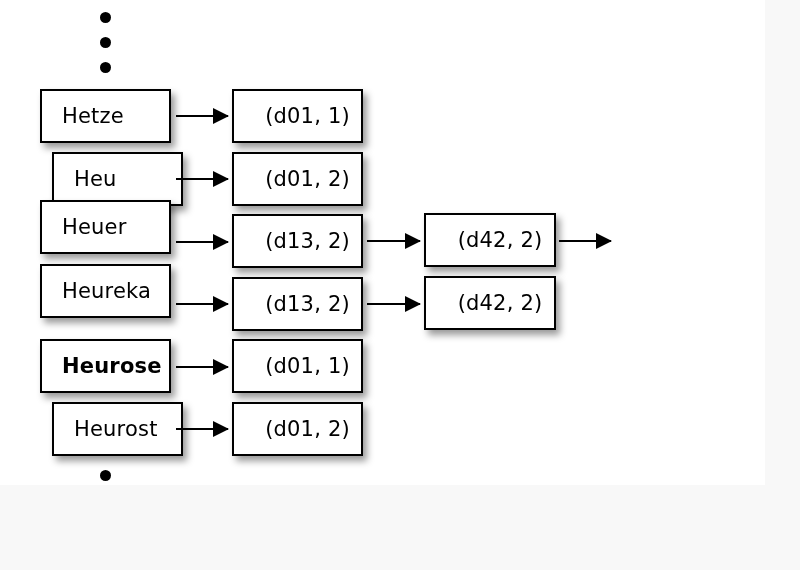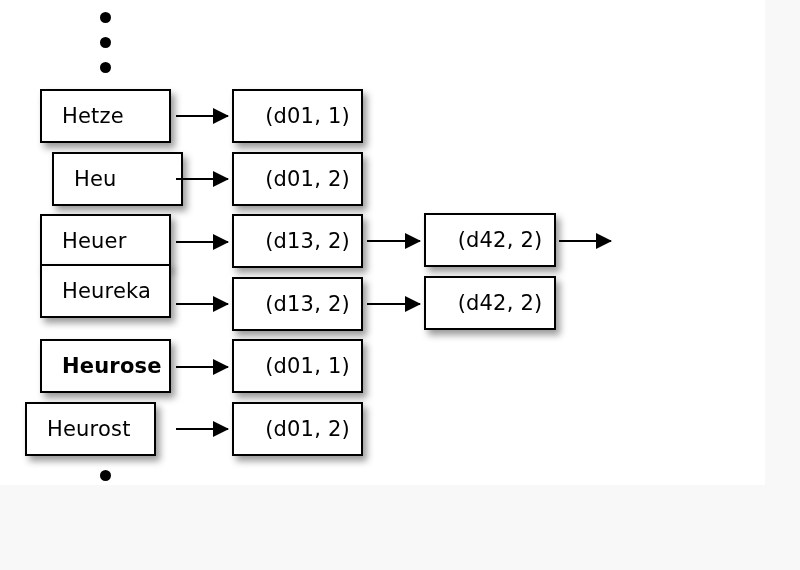--- a/index.html
+++ b/index.html
@@ -90,24 +90,24 @@
 <body>
 
 <div id="canvas">
 
   <div class="dot" style="left:100px; top:12px;"></div>
   <div class="dot" style="left:100px; top:37px;"></div>
   <div class="dot" style="left:100px; top:62px;"></div>
 
   <div class="node term" style="left:40px;  top:89px;  width:131px; height:54px;">Hetze</div>
   <div class="node term" style="left:40px;  top:152px; width:131px; height:54px;margin-left:12px;">Heu</div>
-  <div class="node term" style="left:40px;  top:214px; width:131px; height:54px;">Heuer</div>
+  <div class="node term" style="left:40px;  top:200px; width:131px; height:54px;">Heuer</div>
   <div class="node term" style="left:40px;  top:264px; width:131px; height:54px;">Heureka</div>
   <div class="node term" style="left:40px;  top:339px; width:131px; height:54px;font-weight:bold;">Heurose</div>
-  <div class="node term" style="left:25px;  top:402px; width:131px; height:54px;">Heurost</div>
+  <div class="node term" style="left:52px;  top:402px; width:131px; height:54px;">Heurost</div>
 
   <div class="arrow" style="left:176px; top:115px; width:52px;"></div>
   <div class="arrow" style="left:176px; top:178px; width:52px;"></div>
   <div class="arrow" style="left:176px; top:241px; width:52px;"></div>
   <div class="arrow" style="left:176px; top:303px; width:52px;"></div>
   <div class="arrow" style="left:176px; top:366px; width:52px;"></div>
   <div class="arrow" style="left:176px; top:428px; width:52px;"></div>
 
   <div class="node post" style="left:232px; top:89px;  width:131px; height:54px;">(d01, 1)</div>
   <div class="node post" style="left:232px; top:152px; width:131px; height:54px;">(d01, 2)</div>

